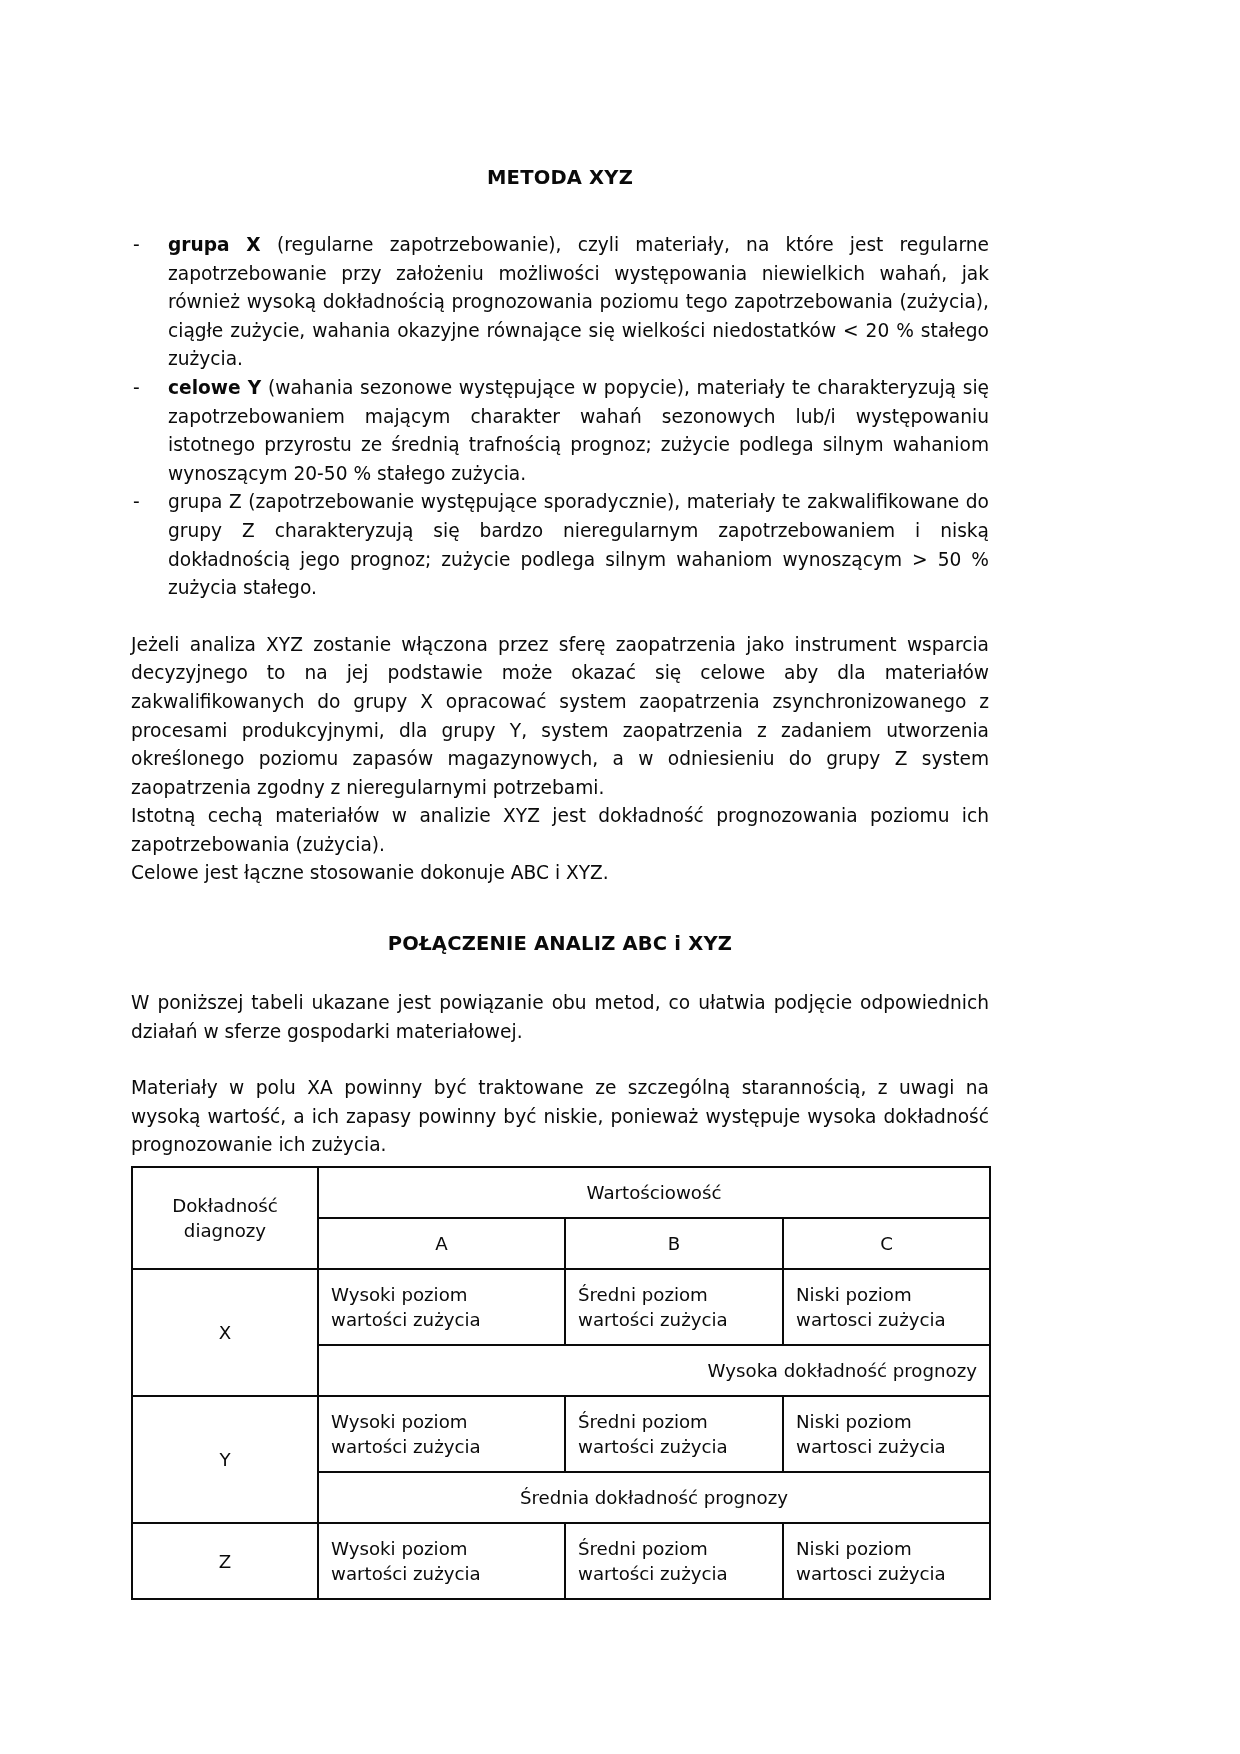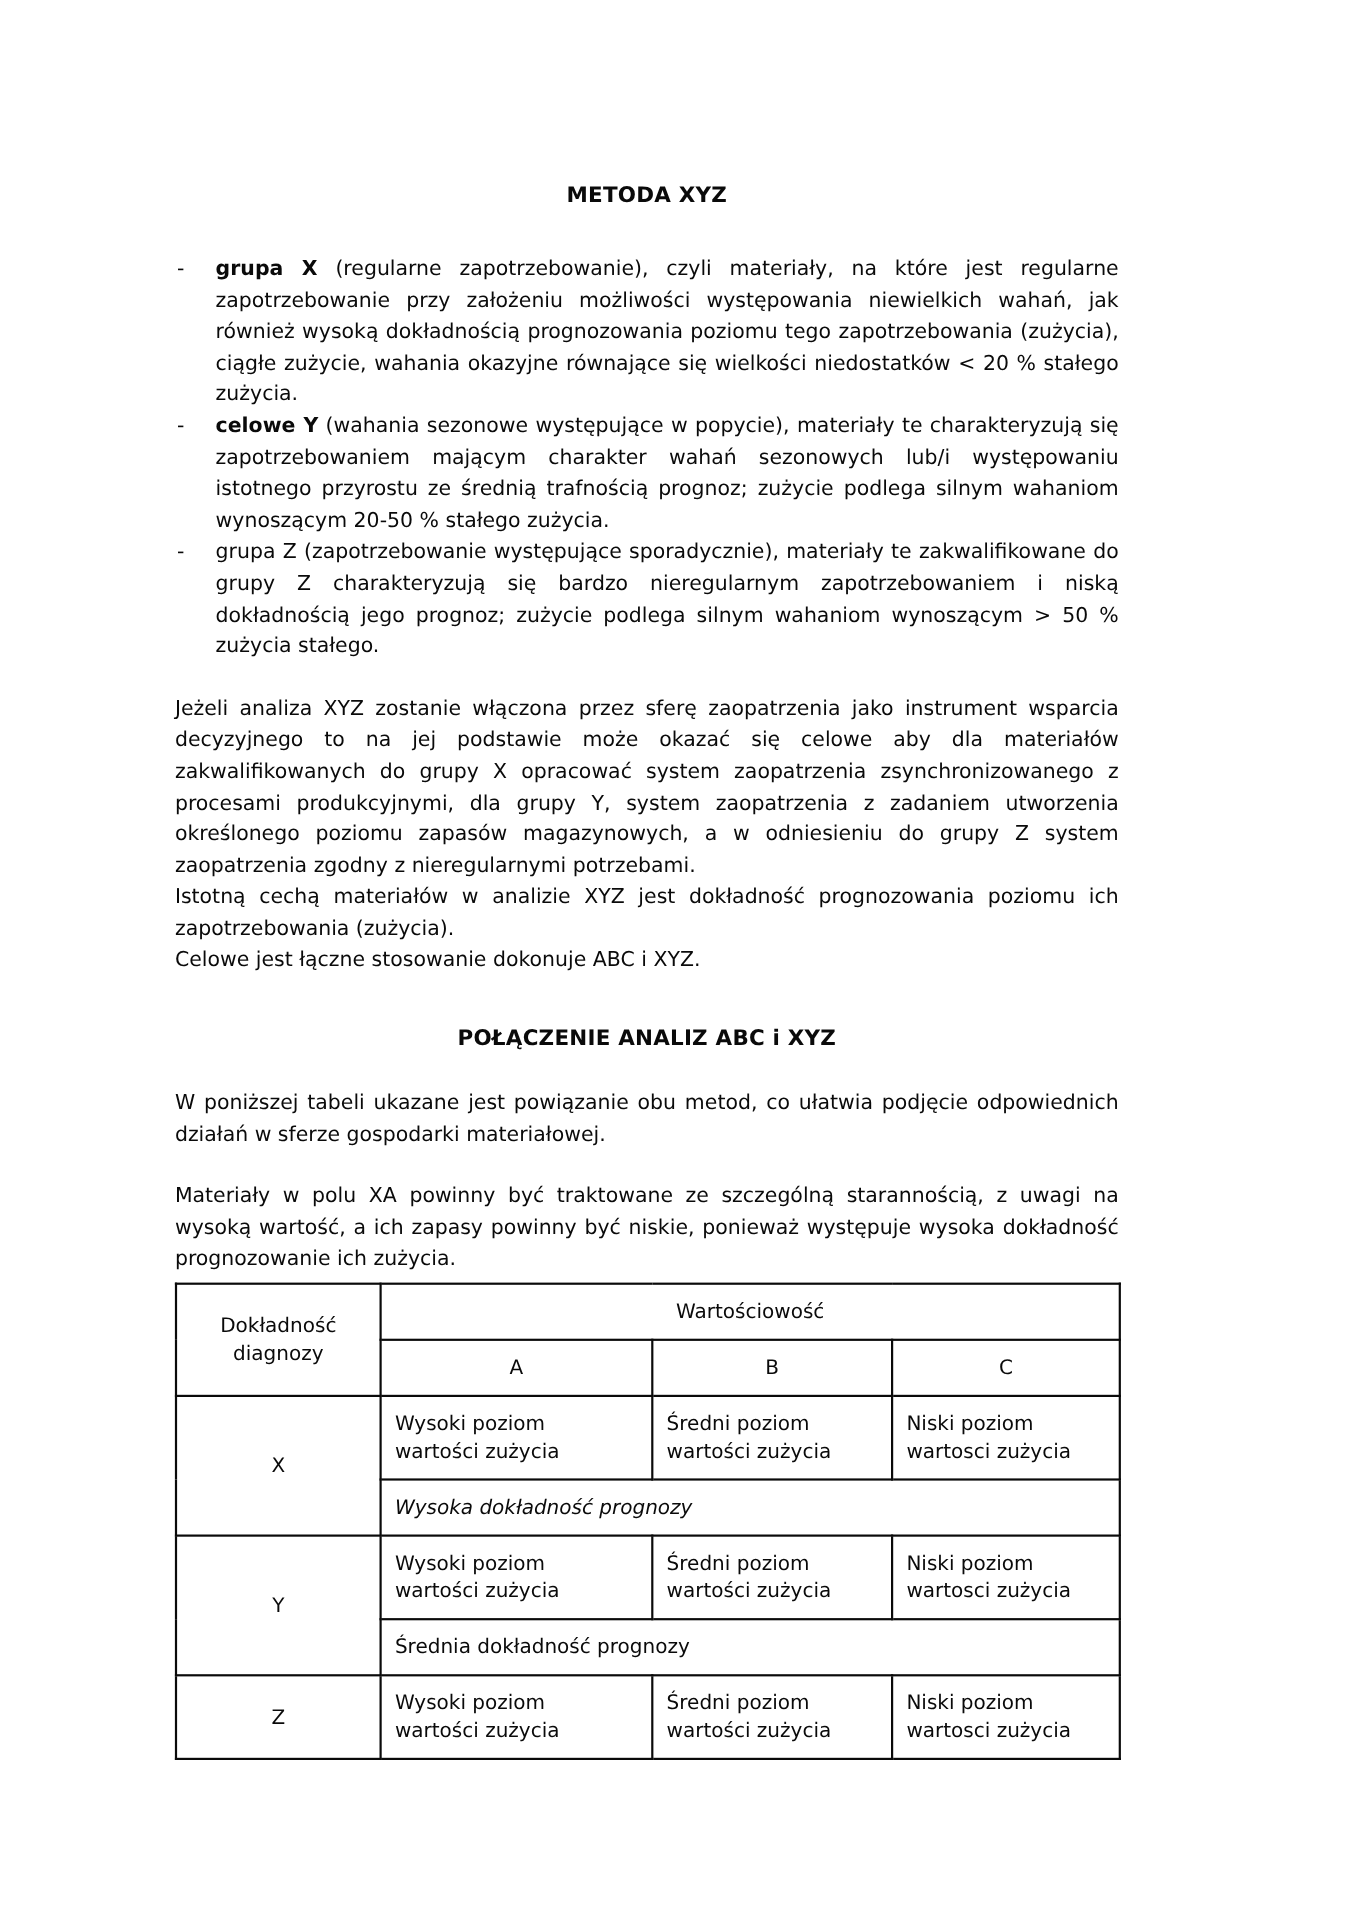--- a/index.html
+++ b/index.html
@@ -15,21 +15,20 @@
     position: relative;
     overflow: hidden;
   }
   .page {
     position: absolute;
     left: 0; top: 0;
     width: 1032px;
     height: 1754px;
     box-sizing: border-box;
     padding: 0;
-    margin-left: 28px;
   }
   .content {
     position: absolute;
     left: 131px;
     top: 166px;
     width: 858px;
   }
 
   h1.doc-title {
     font-size: 19.5px;
@@ -113,26 +112,25 @@
     font-weight: bold;
     font-size: 19px;
   }
   .cell-2line {
     padding: 9px 0 9px 20px;
     text-align: left;
     height: 66px;
     box-sizing: border-box;
   }
   .cell-span {
-    text-align: left;
+    text-align: right;
     padding: 10px 4px 30px 4px;
-    font-style: italic;
   }
   .cell-span-tight {
-    text-align: left;
+    text-align: center;
     padding: 10px 4px 10px 4px;
   }
   .colgroup-a { width: 247px; }
   .colgroup-b { width: 218px; }
   .colgroup-c { width: 207px; }
   .colgroup-l { width: 186px; }
 </style>
 </head>
 <body>
 

